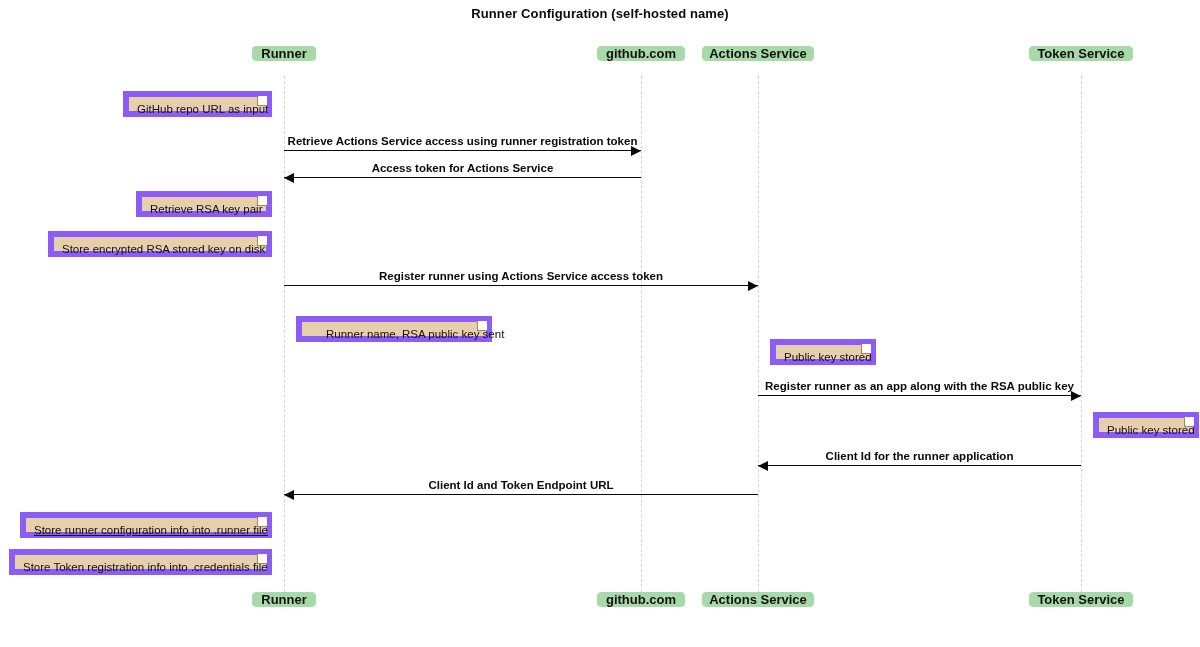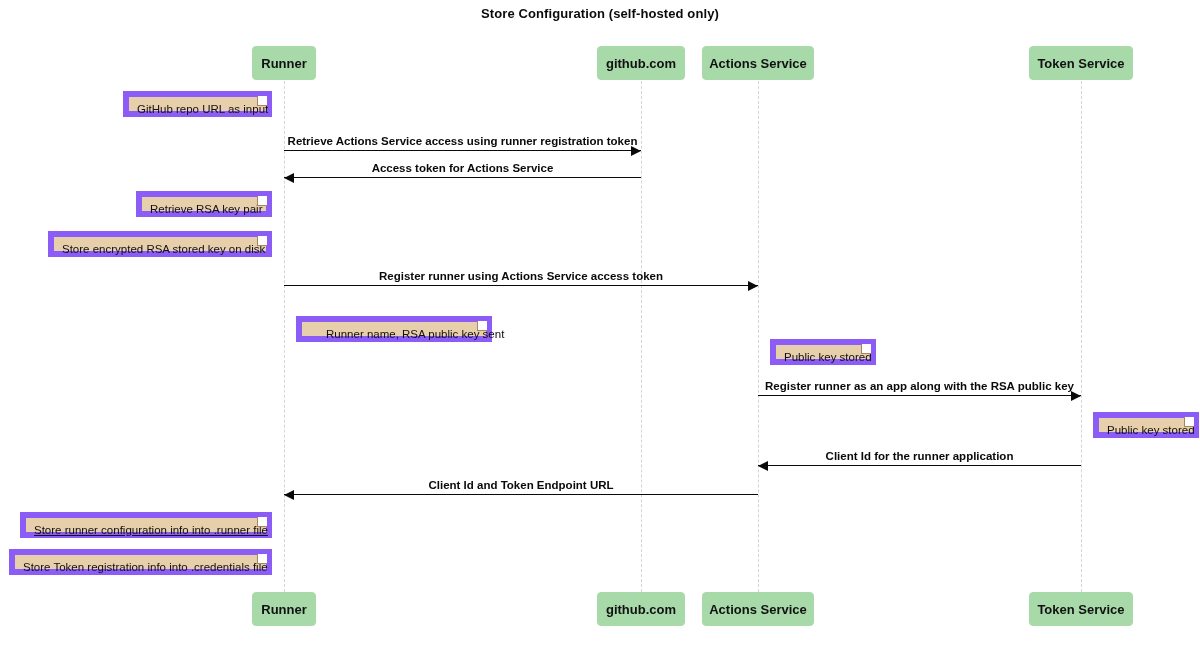--- a/index.html
+++ b/index.html
@@ -3,42 +3,42 @@
 <meta charset="utf-8">
 <style>
   html,body{margin:0;padding:0;background:#ffffff;}
   body{width:1200px;height:647px;position:relative;overflow:hidden;
        font-family:"Liberation Sans","DejaVu Sans",sans-serif;color:#000;}
   #canvas{position:absolute;inset:0;}
   .diagram-title{position:absolute;left:0;width:1200px;top:6px;text-align:center;
        font-size:13px;font-weight:bold;color:#0b0b0b;letter-spacing:.1px;}
   .lifeline{position:absolute;width:1px;border-left:1px dashed #d4d4d4;}
   .participant{position:absolute;background:#a7d9a9;border:1px solid #a7d9a9;
-       border-radius:4px;height:34px;display:flex;align-items:center;justify-content:center;
+       border-radius:4px;height:15px;display:flex;align-items:center;justify-content:center;
        font-size:13px;font-weight:bold;color:#111;white-space:nowrap;box-sizing:border-box;}
   .msg{position:absolute;height:1px;background:#0a0a0a;}
   .msg-label{position:absolute;font-size:11.5px;color:#0a0a0a;white-space:nowrap;
        text-align:center;line-height:12px;font-weight:bold;}
   .arrowhead{position:absolute;width:0;height:0;}
   .arrowhead.right{border-top:5px solid transparent;border-bottom:5px solid transparent;
        border-left:10px solid #0a0a0a;}
   .arrowhead.left{border-top:5px solid transparent;border-bottom:5px solid transparent;
        border-right:10px solid #0a0a0a;}
   .note{position:absolute;background:#e8cfab;border:6px solid #8b5cf6;box-sizing:border-box;
        font-size:11.5px;color:#101010;white-space:nowrap;height:26px;line-height:24px;
        padding:0 8px 0 8px;}
   .note .fold{position:absolute;top:-1px;right:-1px;width:9px;height:9px;
        background:#ffffff;border-left:1px solid #a9845f;border-bottom:1px solid #a9845f;}
 </style>
 </head>
 <body>
 
 <div id="canvas">
 
-  <div class="diagram-title">Store Configuration (self-hosted only)</div>
+  <div class="diagram-title">Runner Configuration (self-hosted name)</div>
 
   <div id="lifelines">
       <div class="lifeline" style="left: 284px; top: 76px; height: 516px;"></div>
       <div class="lifeline" style="left: 641px; top: 76px; height: 516px;"></div>
       <div class="lifeline" style="left: 758px; top: 76px; height: 516px;"></div>
       <div class="lifeline" style="left: 1081px; top: 76px; height: 516px;"></div>
     </div>
   <div id="participants-top">
       <div class="participant" style="left: 252px; top: 46px; width: 64px;">Runner</div>
       <div class="participant" style="left: 597px; top: 46px; width: 88px;">github.com</div>

